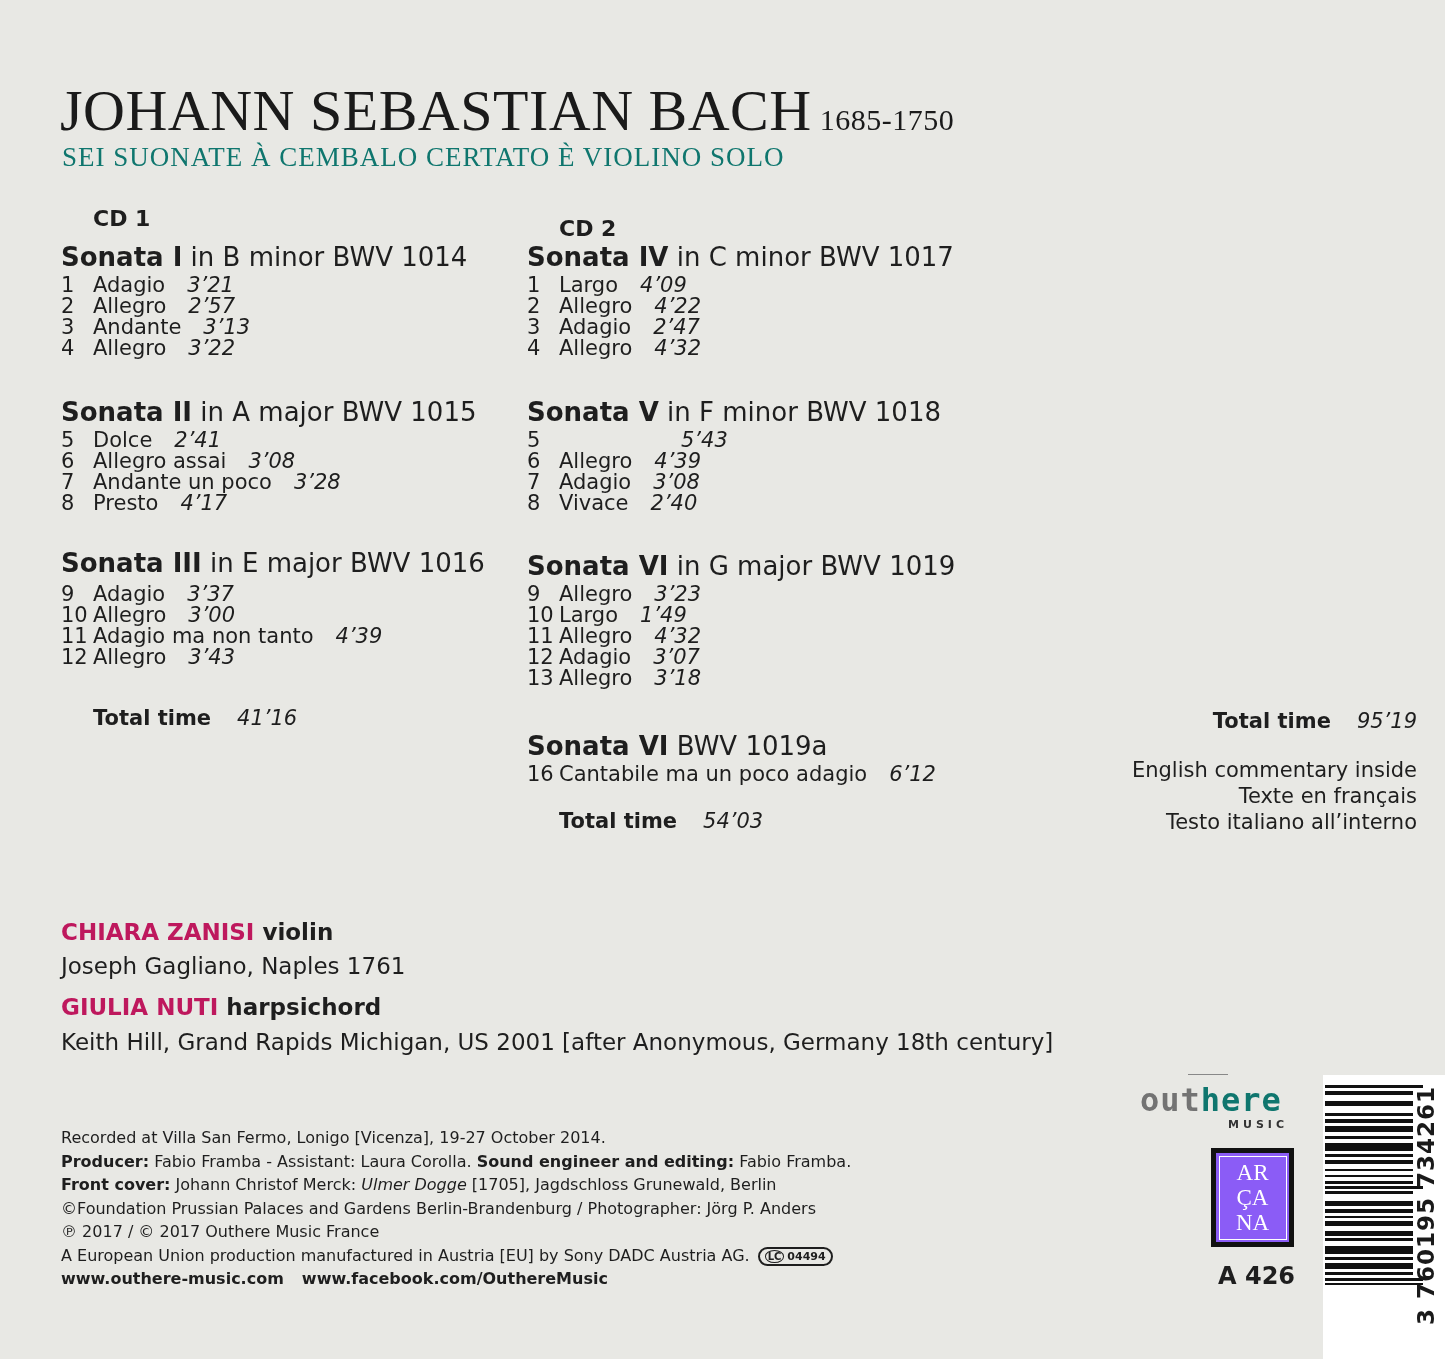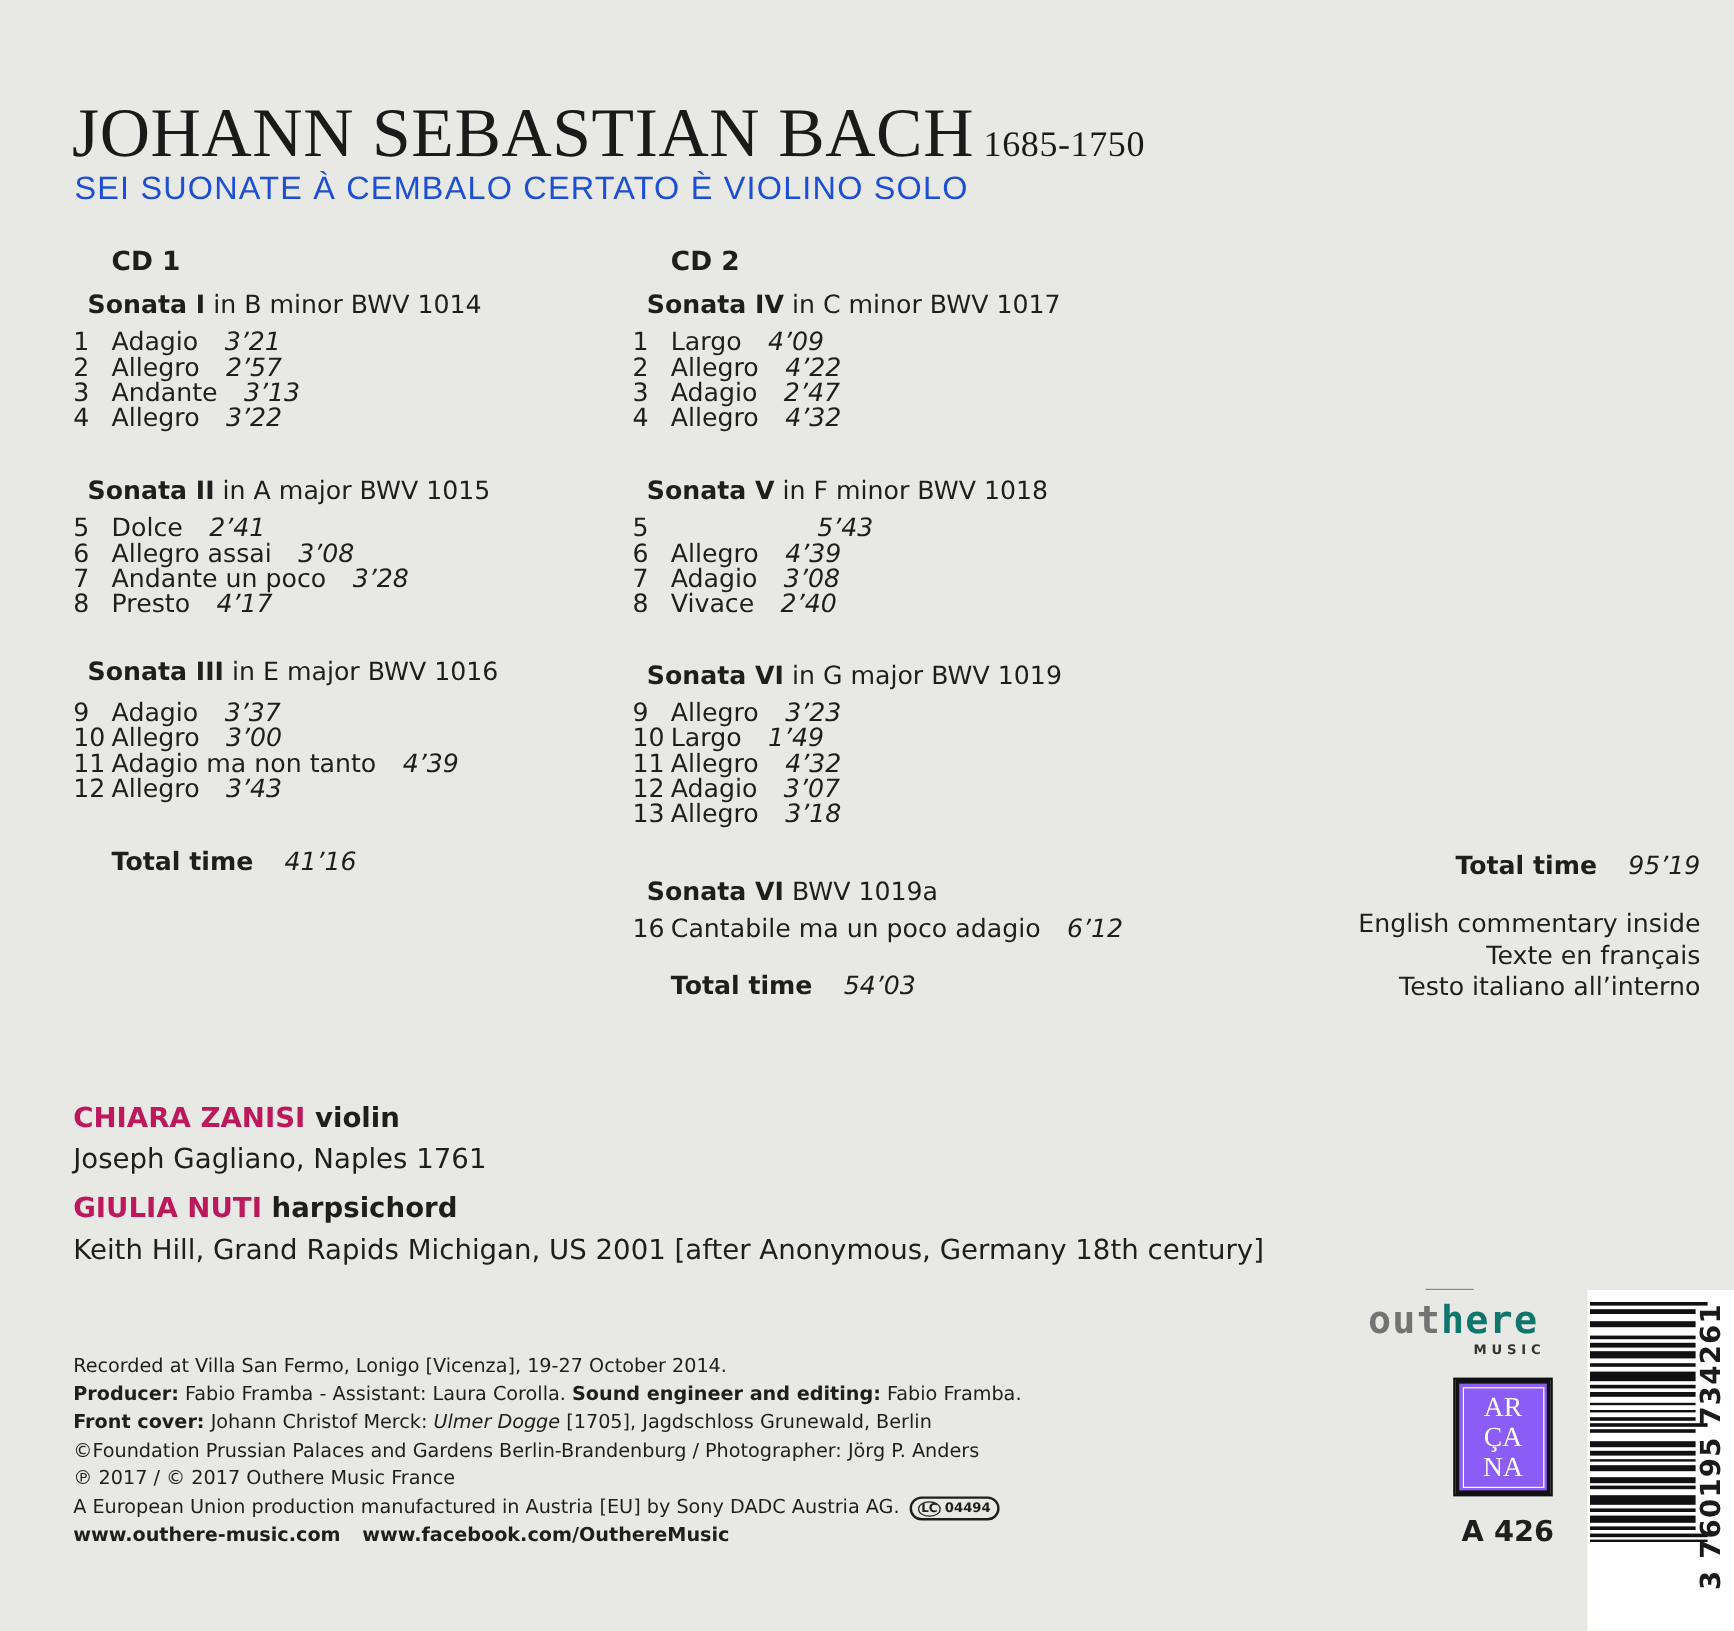--- a/index.html
+++ b/index.html
@@ -7,25 +7,25 @@
     width:1445px; height:1359px; background:#e8e8e4; position:relative; overflow:hidden;
     font-family:"DejaVu Sans", "Liberation Sans", sans-serif; color:#1e1e1e;
   }
   .abs { position:absolute; }
   .title {
     left:60px; top:82px; font-family:"Liberation Serif","DejaVu Serif",serif;
     font-size:58px; letter-spacing:0.5px; color:#1a1a1a; white-space:nowrap; line-height:1;
   }
   .title .years { font-size:30px; margin-left:8px; }
   .subtitle {
-    left:62px; top:144px; font-family:Liberation Sans, sans-serif;
-    font-size:27px; letter-spacing:1px; color:#1d4ed8; white-space:nowrap; line-height:1;
+    left:62px; top:144px; font-family:Liberation Serif, serif;
+    font-size:27px; letter-spacing:1px; color:#0f766e; white-space:nowrap; line-height:1;
   }
   .cd-head { font-weight:bold; font-size:22px; white-space:nowrap; }
-  .sonata { font-size:21px; white-space:nowrap; line-height:1;margin-left:12px; }
+  .sonata { font-size:26px; white-space:nowrap; line-height:1; }
   .sonata b { font-weight:bold; }
   .track { font-size:21px; white-space:nowrap; line-height:1; display:flex; }
   .track .num { display:inline-block; width:32px; }
   .track .dur { font-style:italic; margin-left:22px; }
   .total { font-size:21px; white-space:nowrap; line-height:1; }
   .total b { font-weight:bold; }
   .total i { margin-left:26px; }
   .notes { right:28px; top:757px; text-align:right; font-size:21px; line-height:26px; }
   .perf-name { font-size:23px; font-weight:bold; white-space:nowrap; line-height:1; }
   .perf-name .nm { color:#be185d; }
@@ -134,21 +134,21 @@
     </div>
   <div class="track">
       <span class="num">12</span>
       <span>Allegro</span>
       <span class="dur">3’43</span>
     </div>
 </div>
 
 <div class="abs total" style="left:93px;top:708px;"><b>Total time</b><i>41’16</i></div>
 
-<div class="abs cd-head" style="left:559px;top:206px;">CD 2</div>
+<div class="abs cd-head" style="left:559px;top:216px;">CD 2</div>
 
 <div class="abs sonata" style="left:527px;top:244px;"><b>Sonata IV</b><span> in C minor BWV 1017</span></div>
 <div class="abs" style="left:527px;top:275px;line-height:25.7px;">
   <div class="track">
       <span class="num">1</span>
       <span>Largo</span>
       <span class="dur">4’09</span>
     </div>
   <div class="track">
       <span class="num">2</span>

